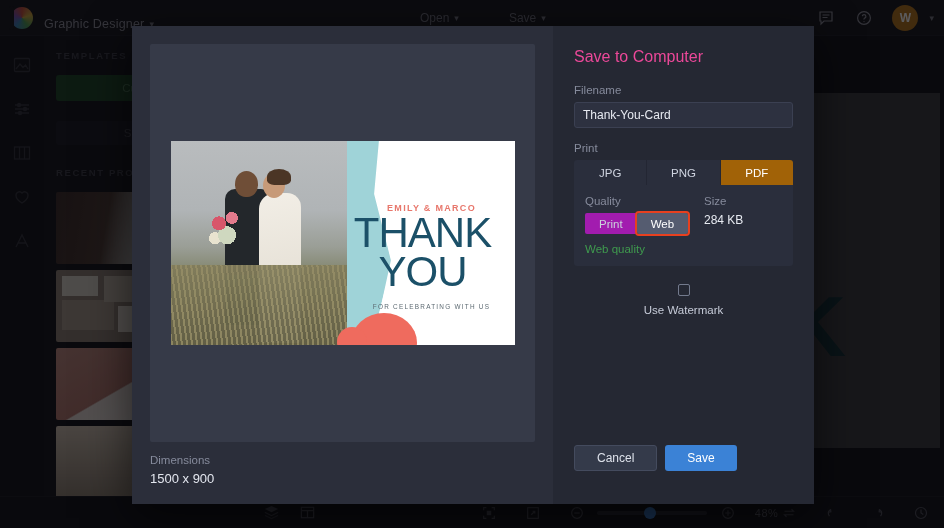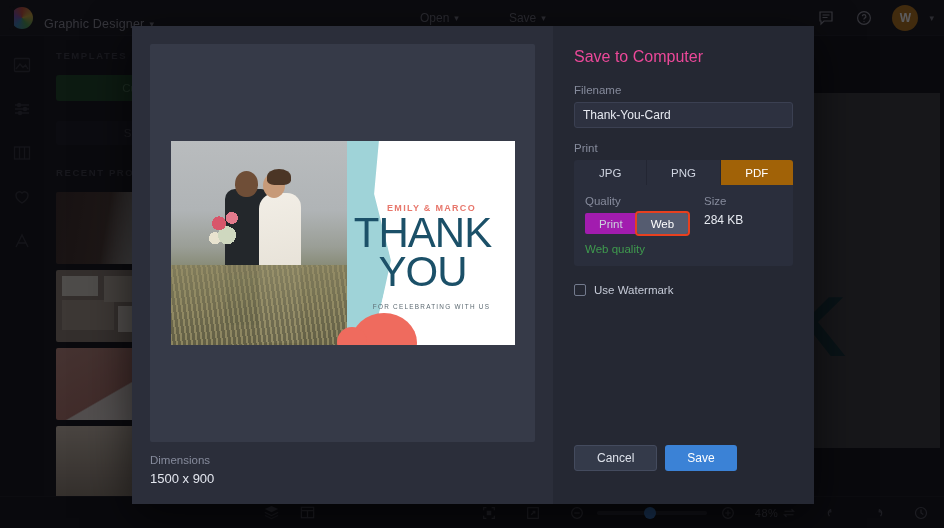--- a/index.html
+++ b/index.html
@@ -211,21 +211,21 @@
   .q-col-right { width:78px; }
   .sublabel { color:#868b9c; font-size:11.5px; margin-bottom:6px; }
   .q-btns { display:flex; }
   .q-btn {
     height:21px; padding:0 14px; background:#a21caf; color:#cbd0dc; font-size:11.5px;
     display:flex; align-items:center; justify-content:center; border-radius:2px;
   }
   .q-btn.sel { background:#555c70; color:#fff; outline:2px solid #e8401f; }
   .size-value { color:#e7eaf1; font-size:12px; }
   .hint { color:#3f9a4e; font-size:11.5px; margin-top:9px; }
-  .check-row { display:flex; align-items:center; gap:8px; margin-top:18px; }
+  .check-row { display:flex; align-items:center; gap:8px; margin-top:18px;flex-direction:column; }
   .checkbox { width:12px; height:12px; border:1.5px solid #737a8d; border-radius:2px; }
   .check-label { color:#c6cbd8; font-size:11.5px; }
   .modal-actions { position:absolute; left:21px; bottom:33px; display:flex; gap:8px;border-radius:8px; }
   .btn {
     height:26px; padding:0 22px; border-radius:3px; font-size:12px;
     display:flex; align-items:center; justify-content:center;
   }
   .btn-cancel { background:#343a4a; color:#dde1ea; border:1px solid #444b5e; }
   .btn-save { background:#3b82d6; color:#fff; }
 </style>

